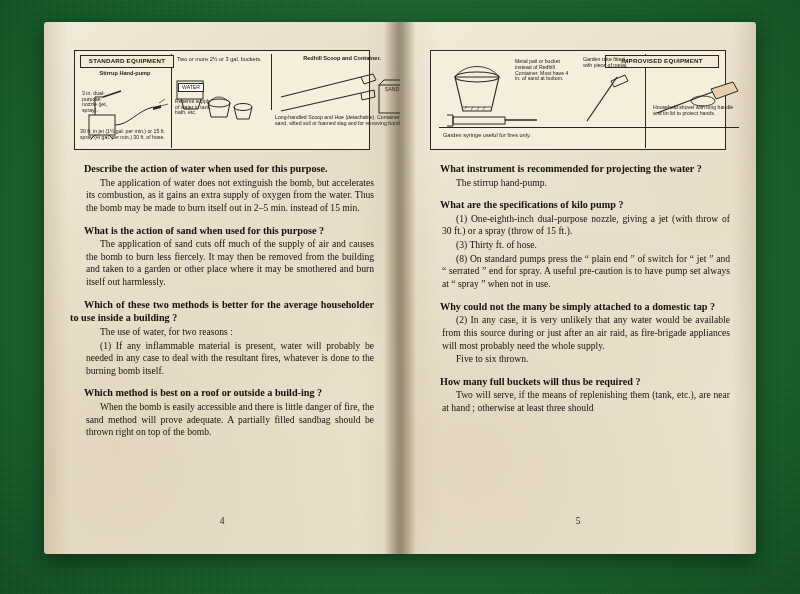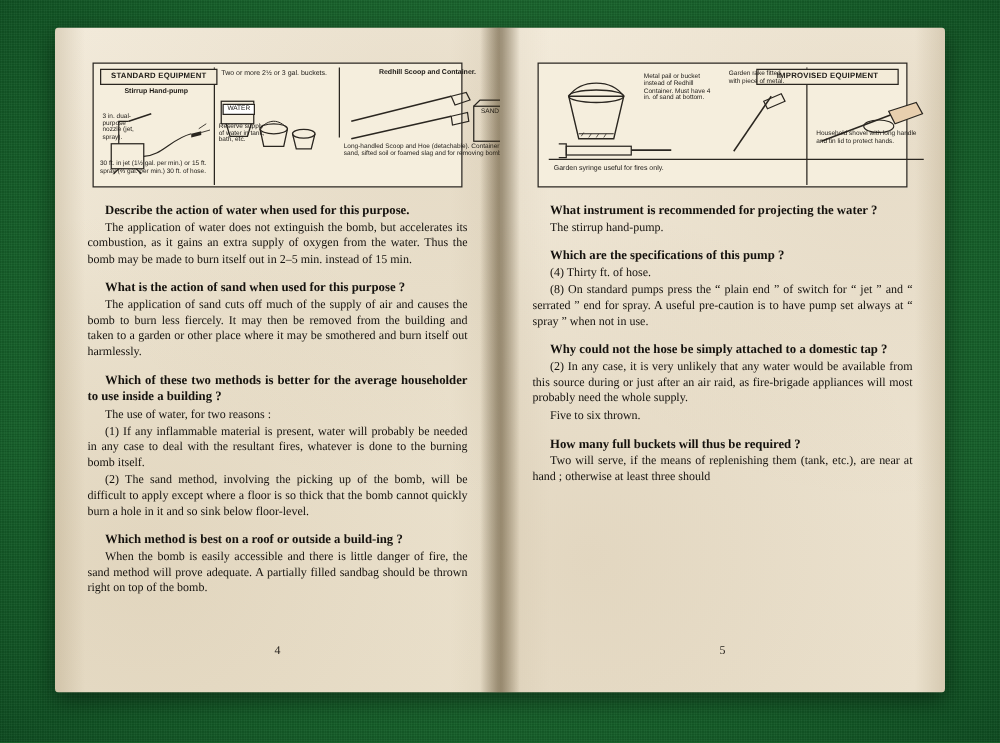--- a/index.html
+++ b/index.html
@@ -122,21 +122,21 @@
     line-height: 1.33;
     margin: 9px 0 1px 0;
     text-align: justify;
     text-indent: 14px;
     color: #15120e;
   }
   .q.first { margin-top: 2px; }
   .a {
     font-size: 9.6px;
     line-height: 1.32;
-    margin: 0 0 1px 0;
+    margin: 0 0 1px 16px;
     text-align: justify;
     text-indent: 14px;
     color: #15120e;
   }
   .pgnum {
     position: absolute;
     bottom: 12px;
     width: 100%;
     left: 0;
     text-align: center;
@@ -211,21 +211,20 @@
           <div class="cap tiny" style="left:200px; top:64px; width:134px; line-height:1.12;">Long-handled Scoop and Hoe (detachable). Container for sand, sifted soil or foamed slag and for removing bomb.</div>
         </div>
 
         <p class="q first">Describe the action of water when used for this purpose.</p>
         <p class="a">The application of water does not extinguish the bomb, but accelerates its combustion, as it gains an extra supply of oxygen from the water.  Thus the bomb may be made to burn itself out in 2–5 min. instead of 15 min.</p>
         <p class="q">What is the action of sand when used for this purpose ?</p>
         <p class="a">The application of sand cuts off much of the supply of air and causes the bomb to burn less fiercely.  It may then be removed from the building and taken to a garden or other place where it may be smothered and burn itself out harmlessly.</p>
         <p class="q">Which of these two methods is better for the average householder to use inside a building ?</p>
         <p class="a">The use of water, for two reasons :</p>
         <p class="a">(1) If any inflammable material is present, water will probably be needed in any case to deal with the resultant fires, whatever is done to the burning bomb itself.</p>
-        <p class="a">(2) The sand method, involving the picking up of the bomb, will be difficult to apply except where a floor is so thick that the bomb cannot quickly burn a hole in it and so sink below floor-level.</p>
         <p class="q">Which method is best on a roof or outside a build-ing ?</p>
         <p class="a">When the bomb is easily accessible and there is little danger of fire, the sand method will prove adequate.  A partially filled sandbag should be thrown right on top of the bomb.</p>
 
         <div class="pgnum">4</div>
       </div>
     </div>
 
     <div class="page right">
       <div class="col">
 
@@ -260,24 +259,25 @@
           <svg width="120" height="16" style="position:absolute; left:14px; top:62px;">
             <rect x="8" y="4" width="52" height="7" fill="none" stroke="#2a2620" stroke-width="1"></rect>
             <path d="M60 7 L92 7" stroke="#2a2620" stroke-width="1.4"></path>
             <path d="M2 2 L8 2 L8 13 L2 13" fill="none" stroke="#2a2620" stroke-width="1"></path>
           </svg>
           <div class="cap tiny2" style="left:12px; top:82px; width:190px;">Garden syringe useful for fires only.</div>
         </div>
 
         <p class="q first">What instrument is recommended for projecting the water ?</p>
         <p class="a">The stirrup hand-pump.</p>
-        <p class="q">Which are the specifications of this pump ?</p>
-        <p class="a">(4) Thirty ft. of hose.</p>
+        <p class="q">What are the specifications of kilo pump ?</p>
+        <p class="a">(1) One-eighth-inch dual-purpose nozzle, giving a jet (with throw of 30 ft.) or a spray (throw of 15 ft.).</p>
+        <p class="a">(3) Thirty ft. of hose.</p>
         <p class="a">(8) On standard pumps press the “ plain end ” of switch for “ jet ” and “ serrated ” end for spray.  A useful pre-caution is to have pump set always at “ spray ” when not in use.</p>
-        <p class="q">Why could not the hose be simply attached to a domestic tap ?</p>
+        <p class="q">Why could not the many be simply attached to a domestic tap ?</p>
         <p class="a">(2) In any case, it is very unlikely that any water would be available from this source during or just after an air raid, as fire-brigade appliances will most probably need the whole supply.</p>
         <p class="a">Five to six thrown.</p>
         <p class="q">How many full buckets will thus be required ?</p>
         <p class="a">Two will serve, if the means of replenishing them (tank, etc.), are near at hand ; otherwise at least three should</p>
 
         <div class="pgnum">5</div>
       </div>
     </div>
 
     <div class="gutter-shadow"></div>

